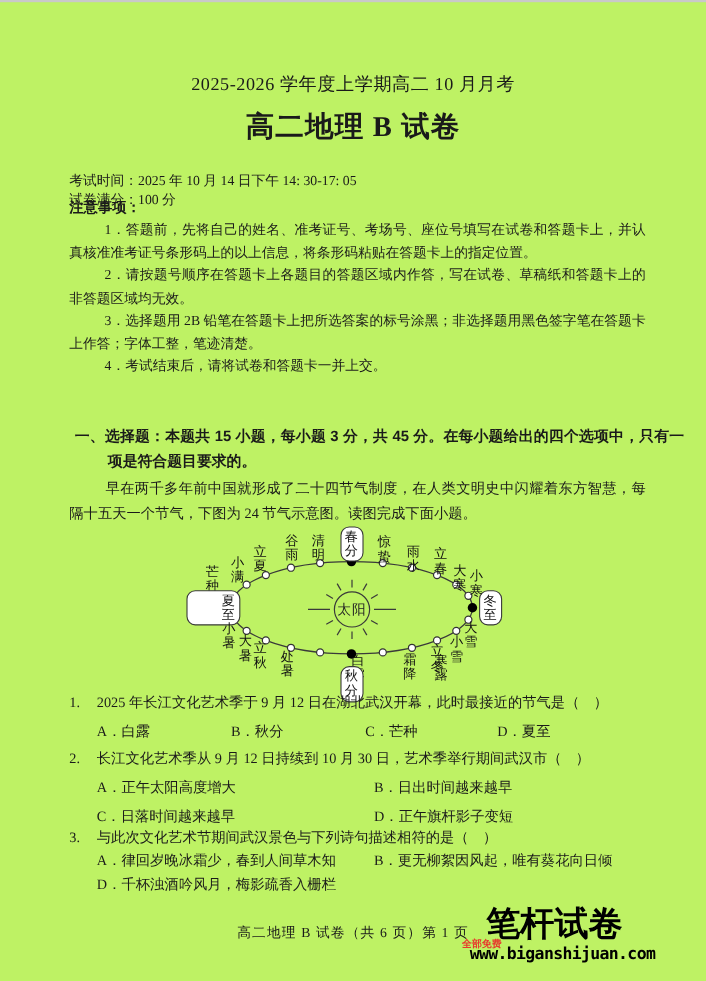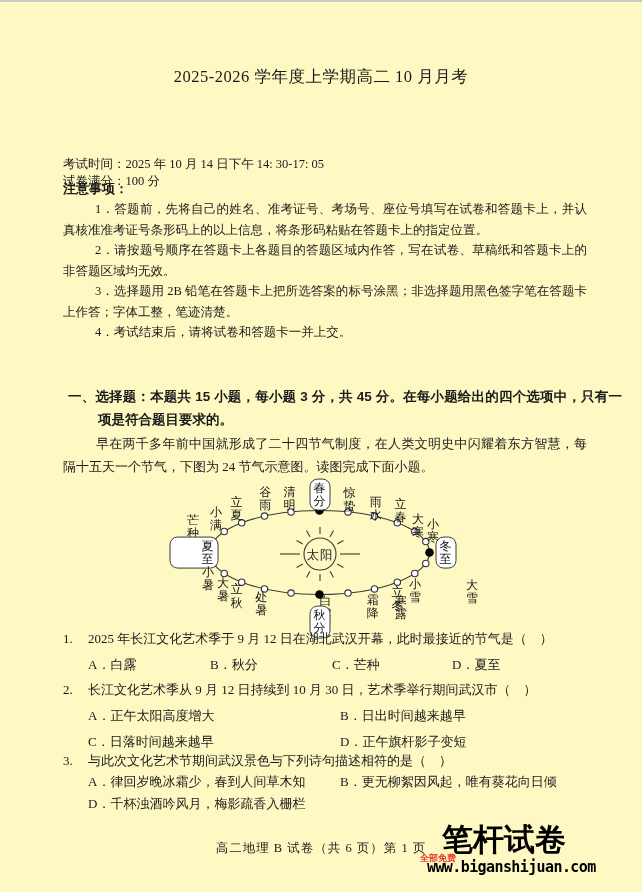--- a/index.html
+++ b/index.html
@@ -1,17 +1,17 @@
 <!DOCTYPE html>
 <html><head>
 <meta charset="utf-8">
 <style>
   html,body{margin:0;padding:0;background:#ffffff;}
   .page{
-    position:relative;width:642px;height:892px;background:#fef9c3;overflow:hidden;
+    position:relative;width:642px;height:892px;background:#bef264;overflow:hidden;
     font-family:"Liberation Serif",serif;color:#1a1a1a;
   }
   .top-edge{position:absolute;top:0;left:0;right:0;height:2px;background:#c9c9c9;}
   .title1{position:absolute;top:66px;left:0;right:0;text-align:center;font-size:16.5px;letter-spacing:.5px;}
   .title2{position:absolute;top:98px;left:0;right:0;text-align:center;font-size:26px;font-weight:700;letter-spacing:1px;}
   .meta-row{position:absolute;top:156px;left:63px;width:524px;display:flex;justify-content:space-between;font-size:12.5px;flex-direction:column;}
   .notices{position:absolute;top:179px;left:63px;width:524px;}
   .notices-heading{font-family:"Liberation Sans",sans-serif;font-weight:700;font-size:13px;line-height:20px;}
   .notice{margin:0;font-size:12.5px;line-height:20.5px;text-indent:32px;text-align:justify;}
   .section-heading{position:absolute;top:386px;left:68px;width:524px;font-family:"Liberation Sans",sans-serif;
@@ -44,20 +44,21 @@
     font-family:"DejaVu Sans Mono",monospace;letter-spacing:-.6px;color:#000;}
   .wm-free{position:absolute;top:852px;left:420px;font-size:9px;font-weight:700;}
 </style>
 </head>
 <body>
 
 <div class="page">
   <div class="top-edge"></div>
 
   <div class="title1">2025-2026 学年度上学期高二 10 月月考</div>
+  <div class="title2">高二地理 B 试卷</div>
 
   <div class="meta-row">
     <span>考试时间：2025 年 10 月 14 日下午 14: 30-17: 05</span>
     <span>试卷满分：100 分</span>
   </div>
 
   <div class="notices">
     <div class="notices-heading">注意事项：</div>
     <p class="notice">1．答题前，先将自己的姓名、准考证号、考场号、座位号填写在试卷和答题卡上，并认真核准准考证号条形码上的以上信息，将条形码粘贴在答题卡上的指定位置。</p>
     <p class="notice">2．请按题号顺序在答题卡上各题目的答题区域内作答，写在试卷、草稿纸和答题卡上的非答题区域均无效。</p>
@@ -125,21 +126,21 @@
         <div class="term-label" style="left: 103px; top: 103px;">小暑</div>
         <div class="term-label" style="left: 118px; top: 114px;">大暑</div>
         <div class="term-label" style="left: 131.4px; top: 120.2px;">立秋</div>
         <div class="term-label" style="left: 156.3px; top: 127.5px;">处暑</div>
         <div class="term-label" style="left: 184.5px; top: 132px; margin-left: 36px;">白露</div>
         <div class="term-label boxed" style="left: 214.5px; top: 146px;">秋分</div>
         <div class="term-label" style="left: 256px; top: 132px; margin-left: 40px;">寒露</div>
         <div class="term-label" style="left: 267.7px; top: 130.5px;">霜降</div>
         <div class="term-label" style="left: 292.6px; top: 123.2px;">立冬</div>
         <div class="term-label" style="left: 310px; top: 115px;">小雪</div>
-        <div class="term-label" style="left: 323px; top: 116px; margin-left: 44px;">大雪</div>
+        <div class="term-label" style="left: 323px; top: 102px;">大雪</div>
         <div class="term-label boxed" style="left: 340.5px; top: 76.5px;">冬至</div>
         <div class="term-label" style="left: 328px; top: 55px;">小寒</div>
         <div class="term-label" style="left: 313px; top: 50px;">大寒</div>
         <div class="term-label" style="left: 295.6px; top: 34.8px;">立春</div>
         <div class="term-label" style="left: 270.7px; top: 32.5px;">雨水</div>
         <div class="term-label" style="left: 244.5px; top: 24px;">惊蛰</div>
       </div>
   </div>
 
   <div class="question q1">

